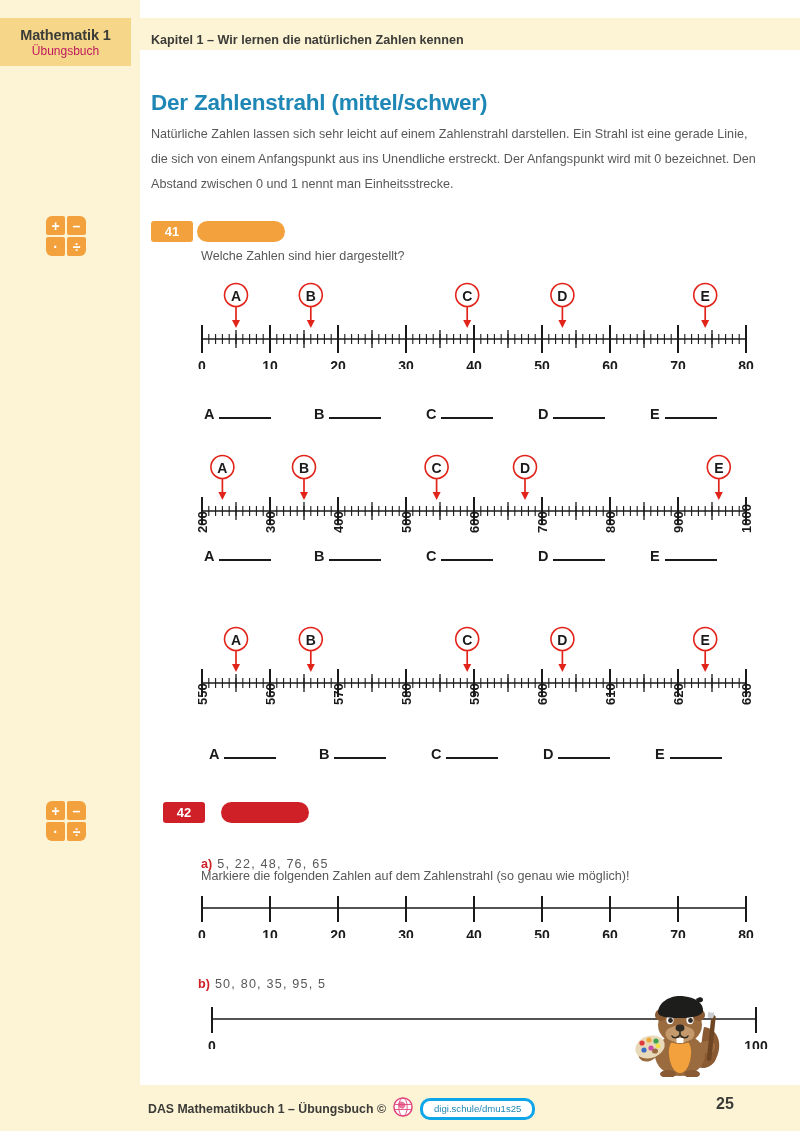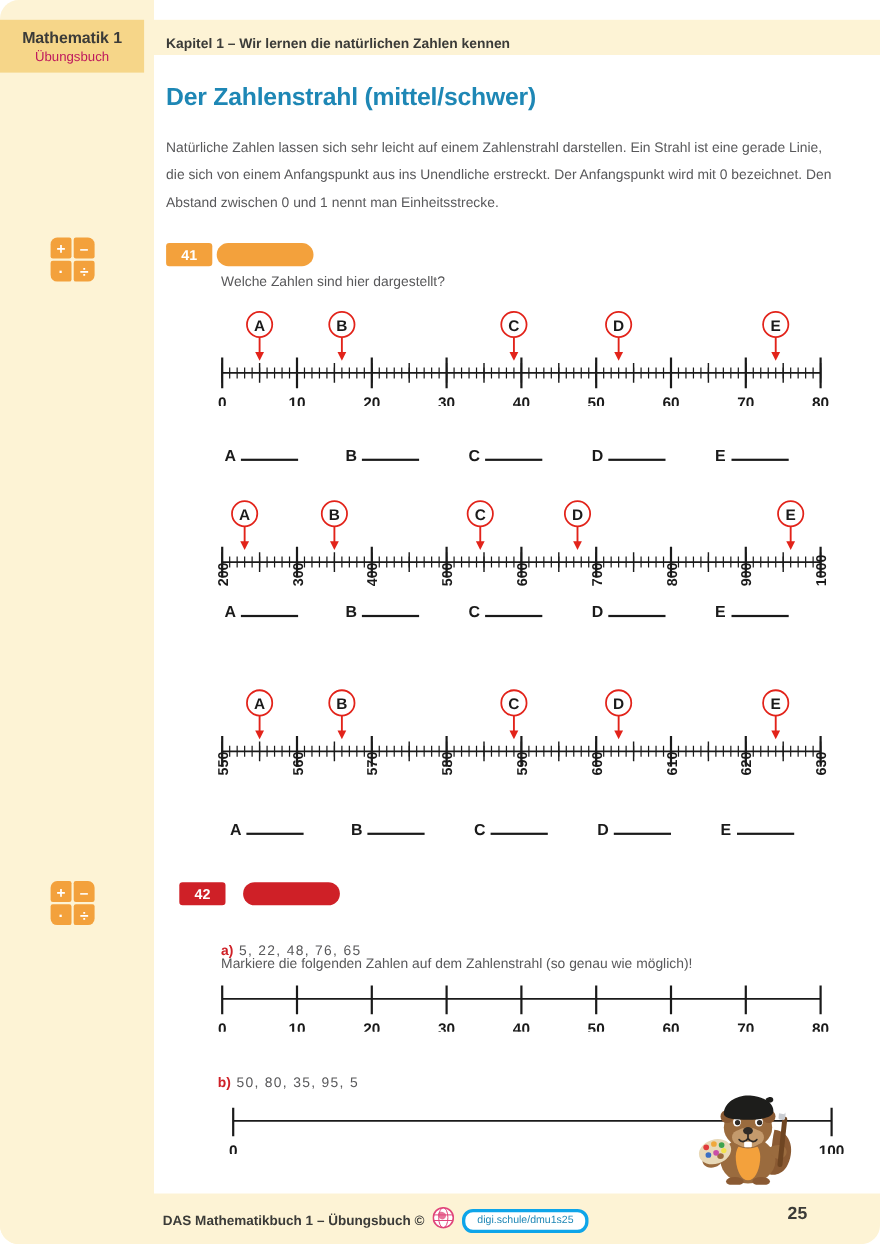--- a/index.html
+++ b/index.html
@@ -10,21 +10,20 @@
   body {
     font-family: "Liberation Sans", sans-serif;
     -webkit-font-smoothing: antialiased;
   }
   #page {
     position: relative;
     width: 800px;
     height: 1131px;
     overflow: hidden;
     background: #ffffff;
-    border-radius: 17px;
   }
 
   
   .left-col {
     position: absolute;
     left: 0; top: 0;
     width: 140px; height: 1131px;
     background: #fdf3d5;
   }
   .side-tab {
@@ -67,21 +66,21 @@
   
   .main {
     position: absolute;
     left: 140px; top: 66px;
     width: 660px; height: 1019px;
     background: #ffffff;
   }
 
   .page-title {
     position: absolute;
-    left: 11px; top: 9px;
+    left: 11px; top: 24px;
     font-size: 22.5px;
     font-weight: bold;
     color: #1e87b5;
     letter-spacing: -0.2px;
   }
 
   .intro {
     position: absolute;
     left: 11px; top: 56px;
     width: 614px;

